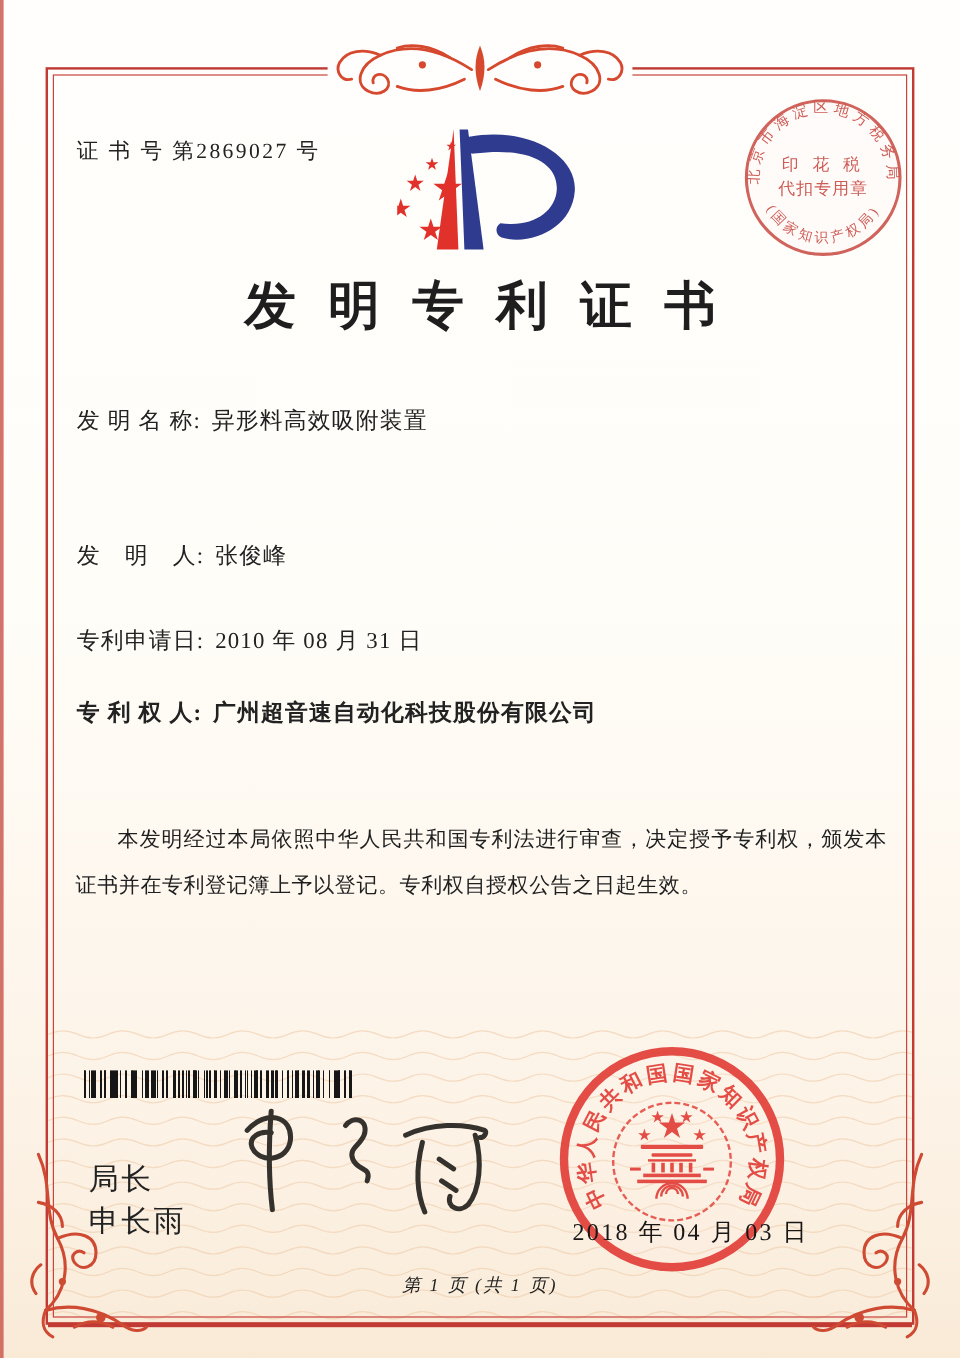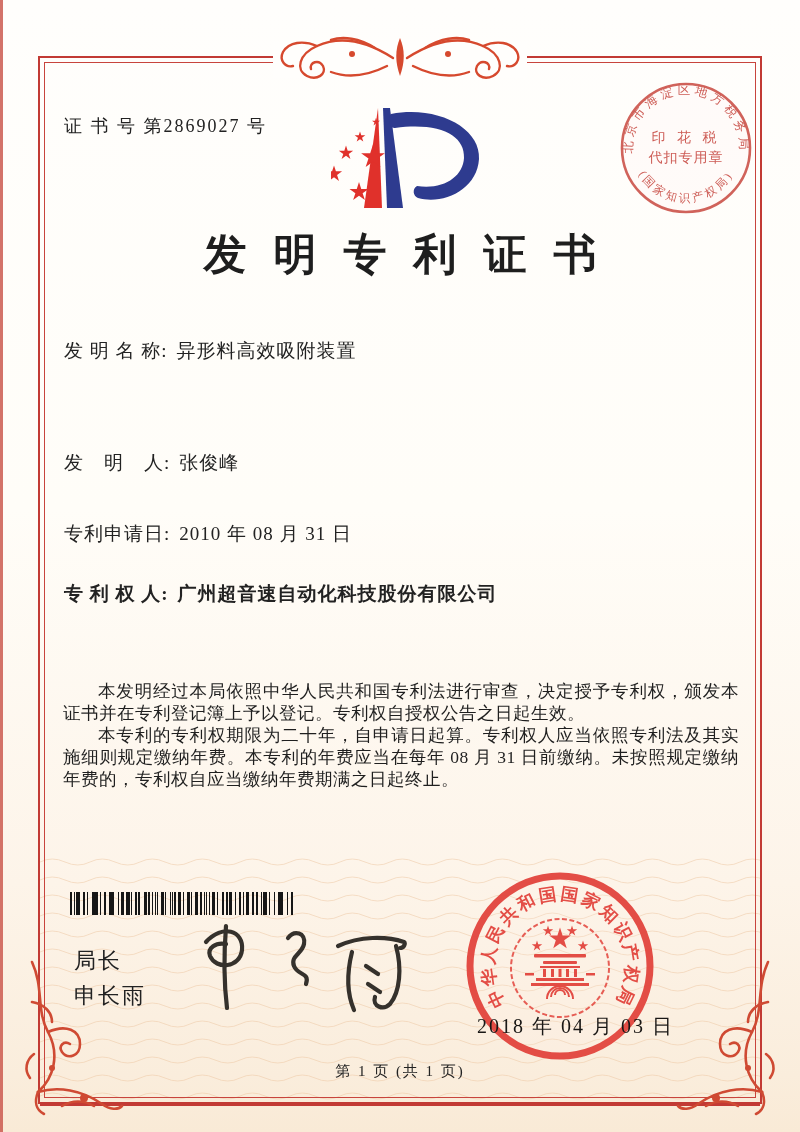--- a/index.html
+++ b/index.html
@@ -29,38 +29,38 @@
     position:absolute;left:0;right:0;top:226px;text-align:center;
     font-size:43px;font-weight:bold;color:#1e1e1e;
     letter-spacing:27px;padding-left:27px;z-index:3;
   }
   .fieldrow{position:absolute;left:64px;font-size:19px;z-index:3;white-space:nowrap;}
   .fieldrow .lab{letter-spacing:1px;text-align:right;}
   .fieldrow .val{margin-left:9px;letter-spacing:1px;}
   .r0{top:338px;} .r1{top:407px;margin-top:43px;} .r2{top:459px;} .r3{top:521px;} .r4{top:581px;font-weight:bold;} .r5{top:644px;}
   .body-text{position:absolute;left:63px;right:61px;top:680px;z-index:3;}
   .body-text p{
-    margin:0;font-size:17.5px;line-height:22px;text-align:justify;
+    margin:0;font-size:17.5px;line-height:38px;text-align:justify;
     text-indent:2em;letter-spacing:.5px;color:#1f1f1f;
   }
   .barcode{
     position:absolute;left:70px;top:892px;width:224px;height:23px;z-index:3;
     background:
       repeating-linear-gradient(90deg,#161616 0 2px,transparent 2px 4px,#161616 4px 5px,transparent 5px 9px,#161616 9px 10px,transparent 10px 13px),
       repeating-linear-gradient(90deg,#161616 0 1px,transparent 1px 6px,#161616 6px 9px,transparent 9px 17px);
   }
-  .director{position:absolute;left:74px;z-index:3;font-size:22px;letter-spacing:2px;}
+  .director{position:absolute;left:74px;z-index:3;font-size:25px;letter-spacing:2px;margin-top:20px;}
   .d-title{top:946px;} .d-name{top:981px;}
   .signature{position:absolute;left:192px;top:912px;width:220px;height:110px;z-index:3;}
   .main-seal{position:absolute;left:460px;top:866px;width:200px;height:200px;z-index:4;opacity:.93;}
   .seal-date{
     position:absolute;left:477px;top:1013px;z-index:5;
     font-size:20px;color:#191715;letter-spacing:2px;white-space:nowrap;
   }
-  .footer{position:absolute;left:0;right:0;top:1062px;text-align:center;font-size:15px;letter-spacing:2px;z-index:3;}
+  .footer{position:absolute;left:0;right:0;top:1062px;text-align:center;font-size:15px;letter-spacing:2px;z-index:3;font-style:italic;}
   .stamp-text{fill:#c94f48;font-family:"Liberation Serif","DejaVu Serif",serif;}
   .seal-text{fill:#e2413a;font-family:"Liberation Serif","DejaVu Serif",serif;font-weight:bold;}
 </style>
 </head>
 <body>
 
 <div class="page">
 
   <svg class="waves" viewBox="0 0 720 260" xmlns="http://www.w3.org/2000/svg">
     <defs>
@@ -172,21 +172,20 @@
   </div>
   <div class="fieldrow r3">
     <span class="lab">专利申请日:</span><span class="val">2010 年 08 月 31 日</span>
   </div>
   <div class="fieldrow r4">
     <span class="lab">专 利 权 人:</span><span class="val">广州超音速自动化科技股份有限公司</span>
   </div>
 
   <div class="body-text">
     <p>本发明经过本局依照中华人民共和国专利法进行审查，决定授予专利权，颁发本证书并在专利登记簿上予以登记。专利权自授权公告之日起生效。</p>
-    <p>本专利的专利权期限为二十年，自申请日起算。专利权人应当依照专利法及其实施细则规定缴纳年费。本专利的年费应当在每年 08 月 31 日前缴纳。未按照规定缴纳年费的，专利权自应当缴纳年费期满之日起终止。</p>
   </div>
 
   <div class="barcode"></div>
 
   <div class="director d-title">局长</div>
   <div class="director d-name">申长雨</div>
 
   <svg class="signature" viewBox="0 0 220 110" xmlns="http://www.w3.org/2000/svg">
     <g stroke="#35312c" stroke-width="4.2" fill="none" stroke-linecap="round" stroke-linejoin="round">
       <path d="M34,14 C32,40 32,72 35,96"></path>

